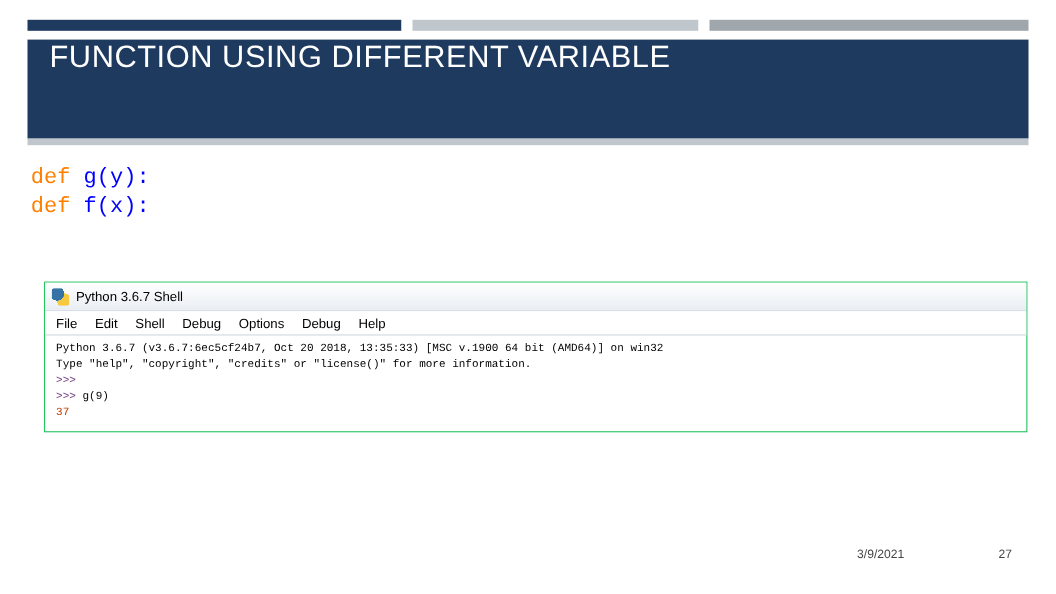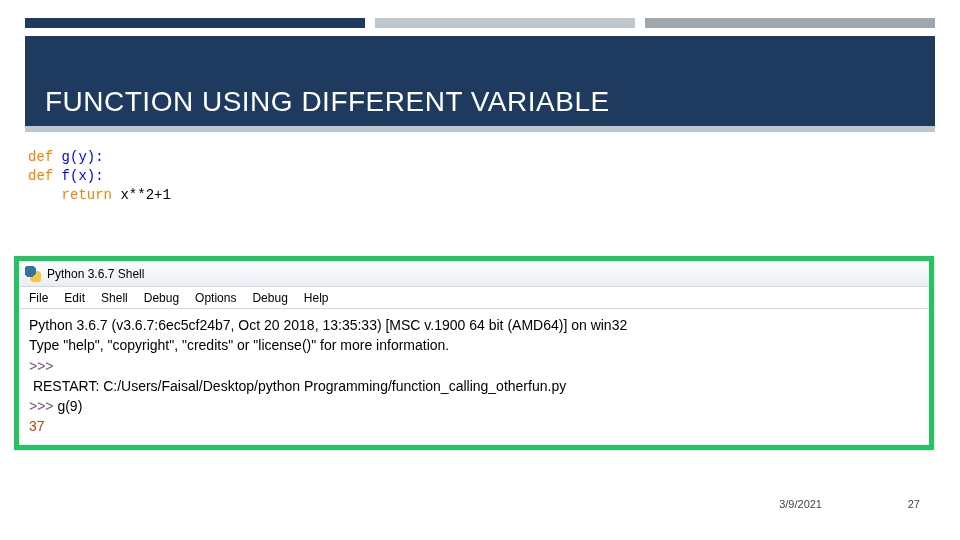--- a/index.html
+++ b/index.html
@@ -27,21 +27,20 @@
   .seg-gray2 { background: #9fa7ad; }
 
   .title-band {
     position: absolute;
     left: 25px;
     right: 25px;
     top: 36px;
     height: 90px;
     background: #1e3a5f;
     display: flex;
-    align-items: flex-end;
     padding: 0 0 8px 20px;
   }
   .title-band h1 {
     color: #ffffff;
     font-size: 28px;
     font-weight: 400;
     letter-spacing: 0.5px;
   }
   .title-underline {
     position: absolute;
@@ -51,34 +50,34 @@
     height: 6px;
     background: #bfc7cc;
   }
 
   .code-area {
     position: absolute;
     left: 28px;
     top: 148px;
     right: 30px;
     font-family: Consolas, "Courier New", monospace;
-    font-size: 14px;
+    font-size: 20px;
     line-height: 1.35;
     color: #000;
   }
   .code-line { white-space: pre; }
   .kw { color: #ff7f00; }
   .fn { color: #0000ff; }
 
   .shell-window {
     position: absolute;
-    left: 14px;
+    left: 40px;
     right: 26px;
     top: 256px;
-    border: 5px solid #22c55e;
+    border: 1px solid #22c55e;
     background: #ffffff;
     box-shadow: 0 0 2px rgba(0,0,0,0.15);
   }
   .shell-titlebar {
     height: 26px;
     background: linear-gradient(#ffffff, #e9eef4);
     border-bottom: 1px solid #d0d8e0;
     display: flex;
     align-items: center;
     padding-left: 6px;
@@ -100,22 +99,22 @@
     display: flex;
     align-items: center;
     gap: 16px;
     padding-left: 10px;
     font-size: 12px;
     color: #000;
   }
   .shell-menubar span { cursor: default; }
   .shell-body {
     padding: 6px 10px 8px 10px;
-    font-family: Liberation Sans, sans-serif;
-    font-size: 14px;
+    font-family: Liberation Mono, monospace;
+    font-size: 10px;
     line-height: 1.45;
   }
   .shell-body .line { white-space: pre-wrap; word-break: break-word; }
   .prompt { color: #7a4a8a; }
   .result { color: #c2410c; }
 
   .footer-date {
     position: absolute;
     right: 138px;
     bottom: 30px;
@@ -144,41 +143,39 @@
 
 <div class="title-band">
   <h1>FUNCTION USING DIFFERENT VARIABLE</h1>
 </div>
 <div class="title-underline"></div>
 
 <div class="code-area">
   <div class="code-line"><span class="kw">def </span><span class="fn">g(y):</span></div>
   <div class="code-line"></div>
   <div class="code-line"><span class="kw">def </span><span class="fn">f(x):</span></div>
-  <div class="code-line"><span>    </span><span class="kw">return</span><span> x**2+1</span></div>
 </div>
 
 <div class="shell-window">
   <div class="shell-titlebar">
     <div class="py-icon"></div>
     <span>Python 3.6.7 Shell</span>
   </div>
   <div class="shell-menubar">
     <span>File</span>
     <span>Edit</span>
     <span>Shell</span>
     <span>Debug</span>
     <span>Options</span>
     <span>Debug</span>
     <span>Help</span>
   </div>
   <div class="shell-body">
     <div class="line">Python 3.6.7 (v3.6.7:6ec5cf24b7, Oct 20 2018, 13:35:33) [MSC v.1900 64 bit (AMD64)] on win32</div>
     <div class="line">Type "help", "copyright", "credits" or "license()" for more information.</div>
     <div class="line"><span class="prompt">&gt;&gt;&gt; </span></div>
-    <div class="line"> RESTART: C:/Users/Faisal/Desktop/python Programming/function_calling_otherfun.py </div>
     <div class="line"><span class="prompt">&gt;&gt;&gt; </span><span>g(9)</span></div>
     <div class="line result">37</div>
   </div>
 </div>
 
 <div class="footer-date">3/9/2021</div>
 <div class="footer-page">27</div>
 
 </body></html>

